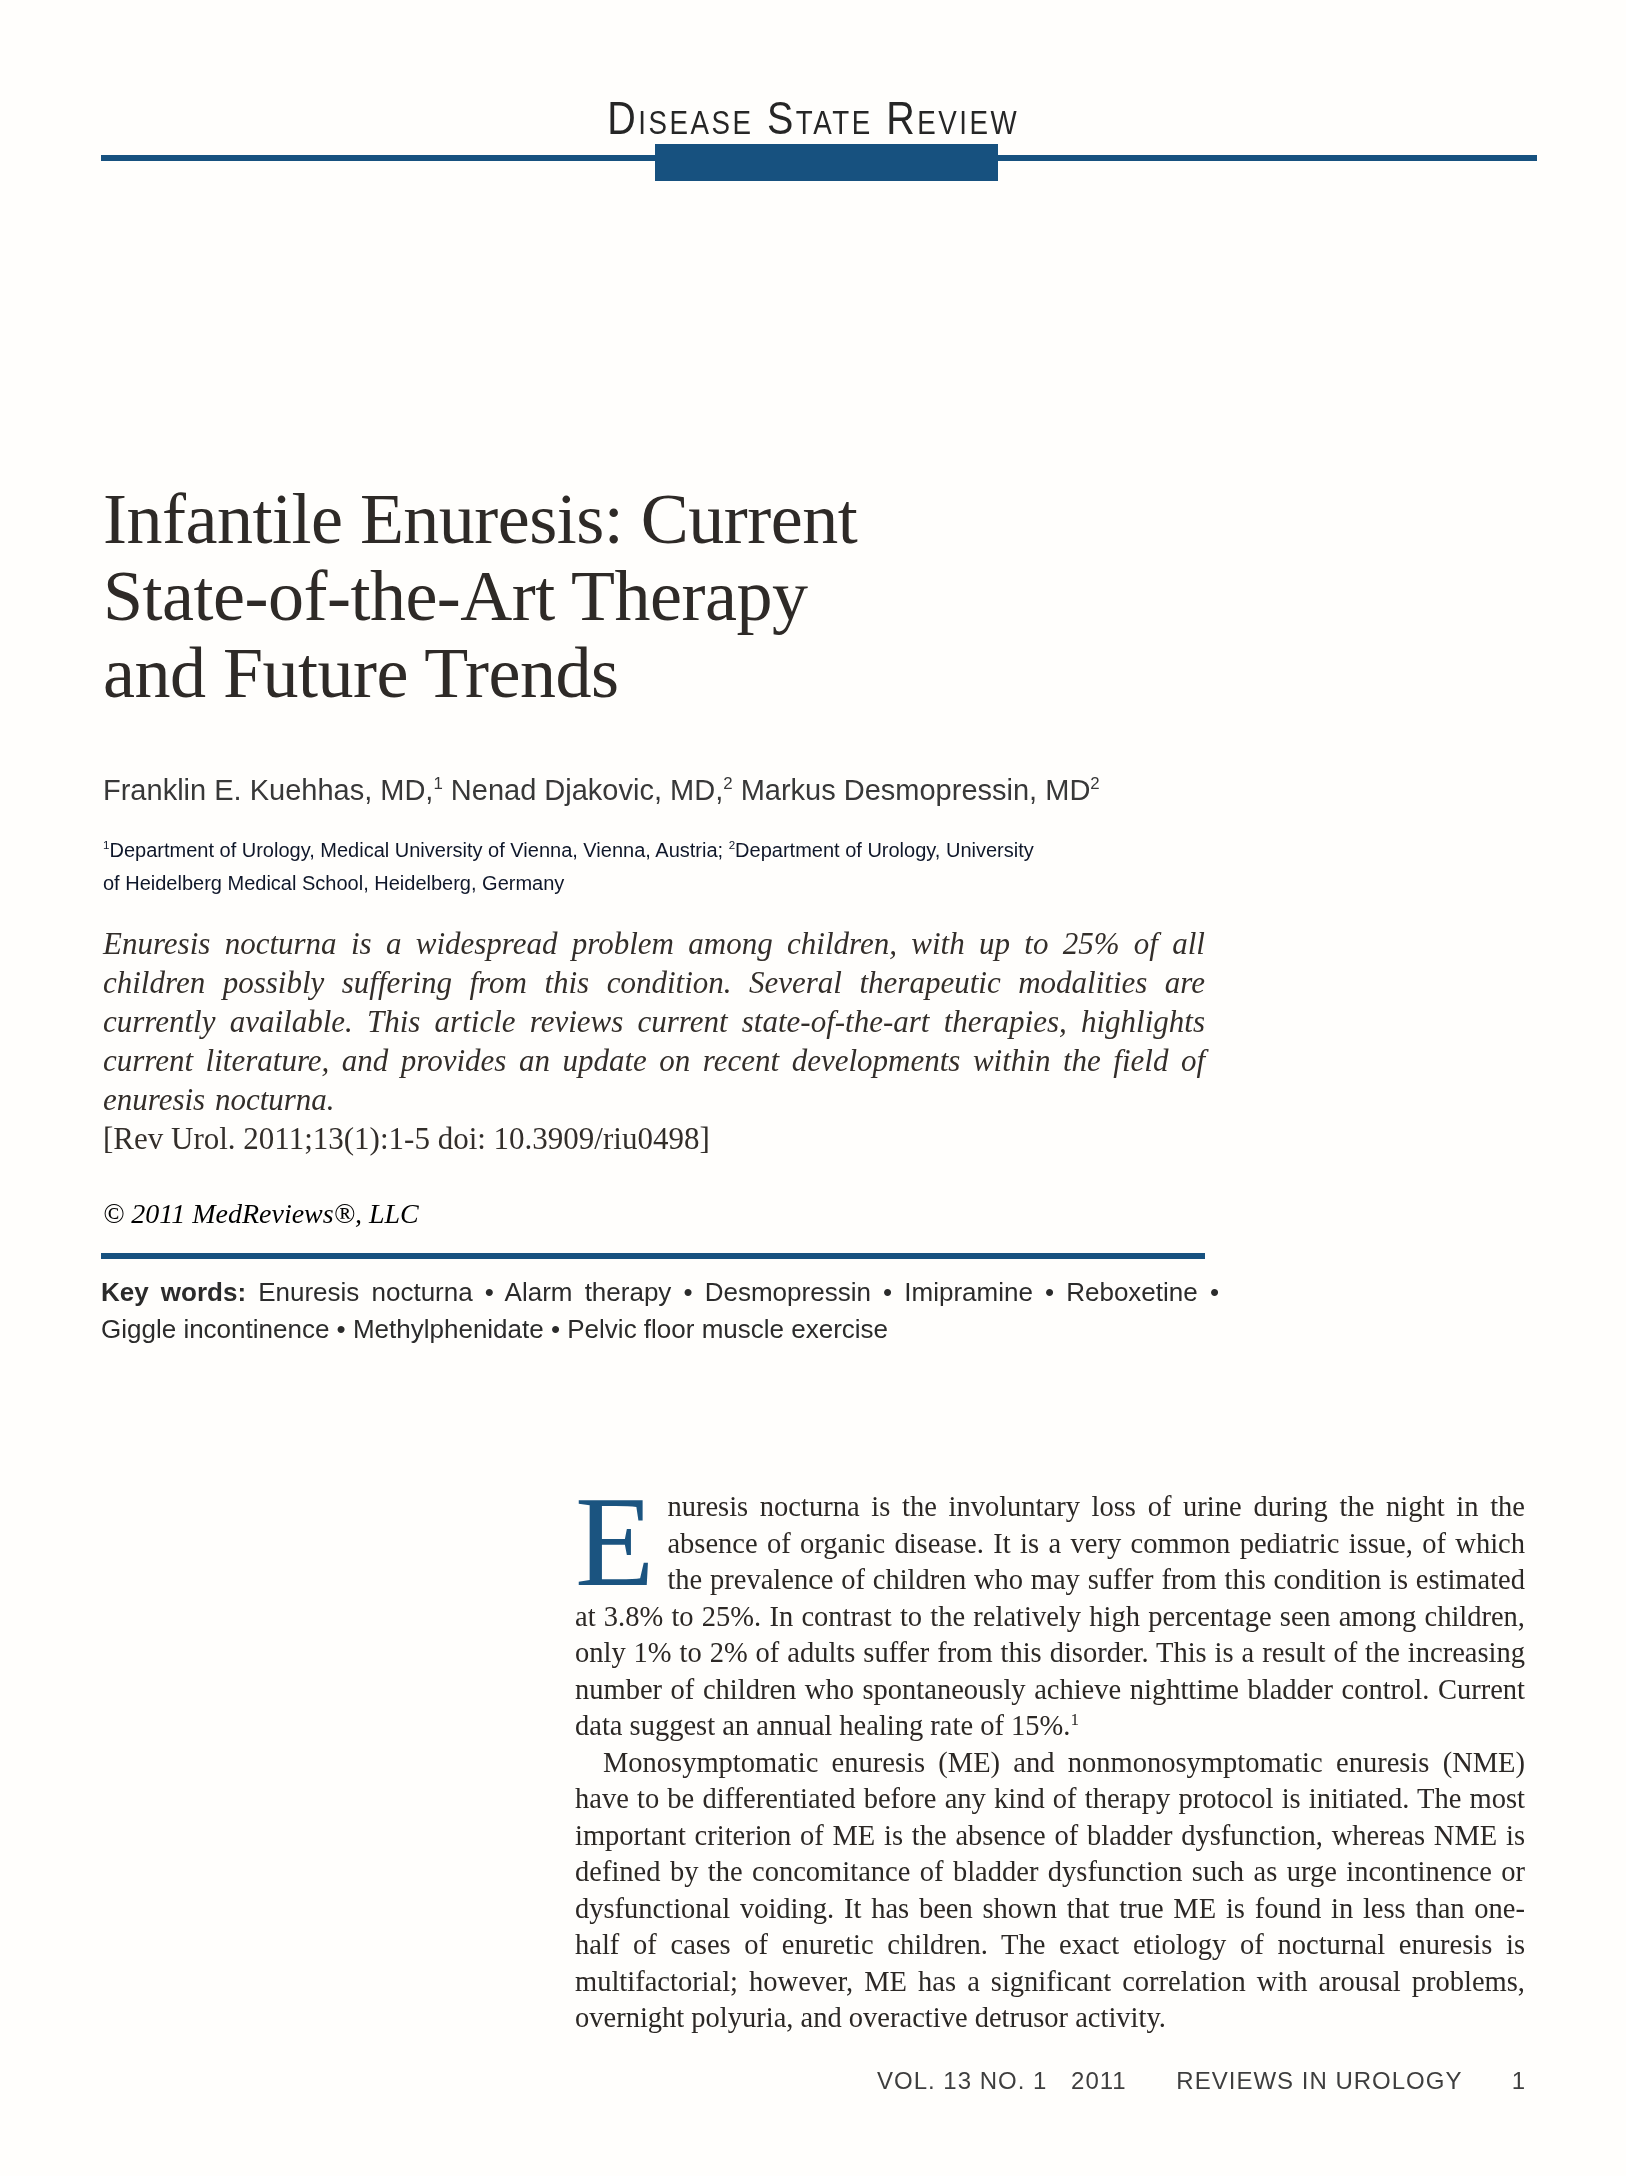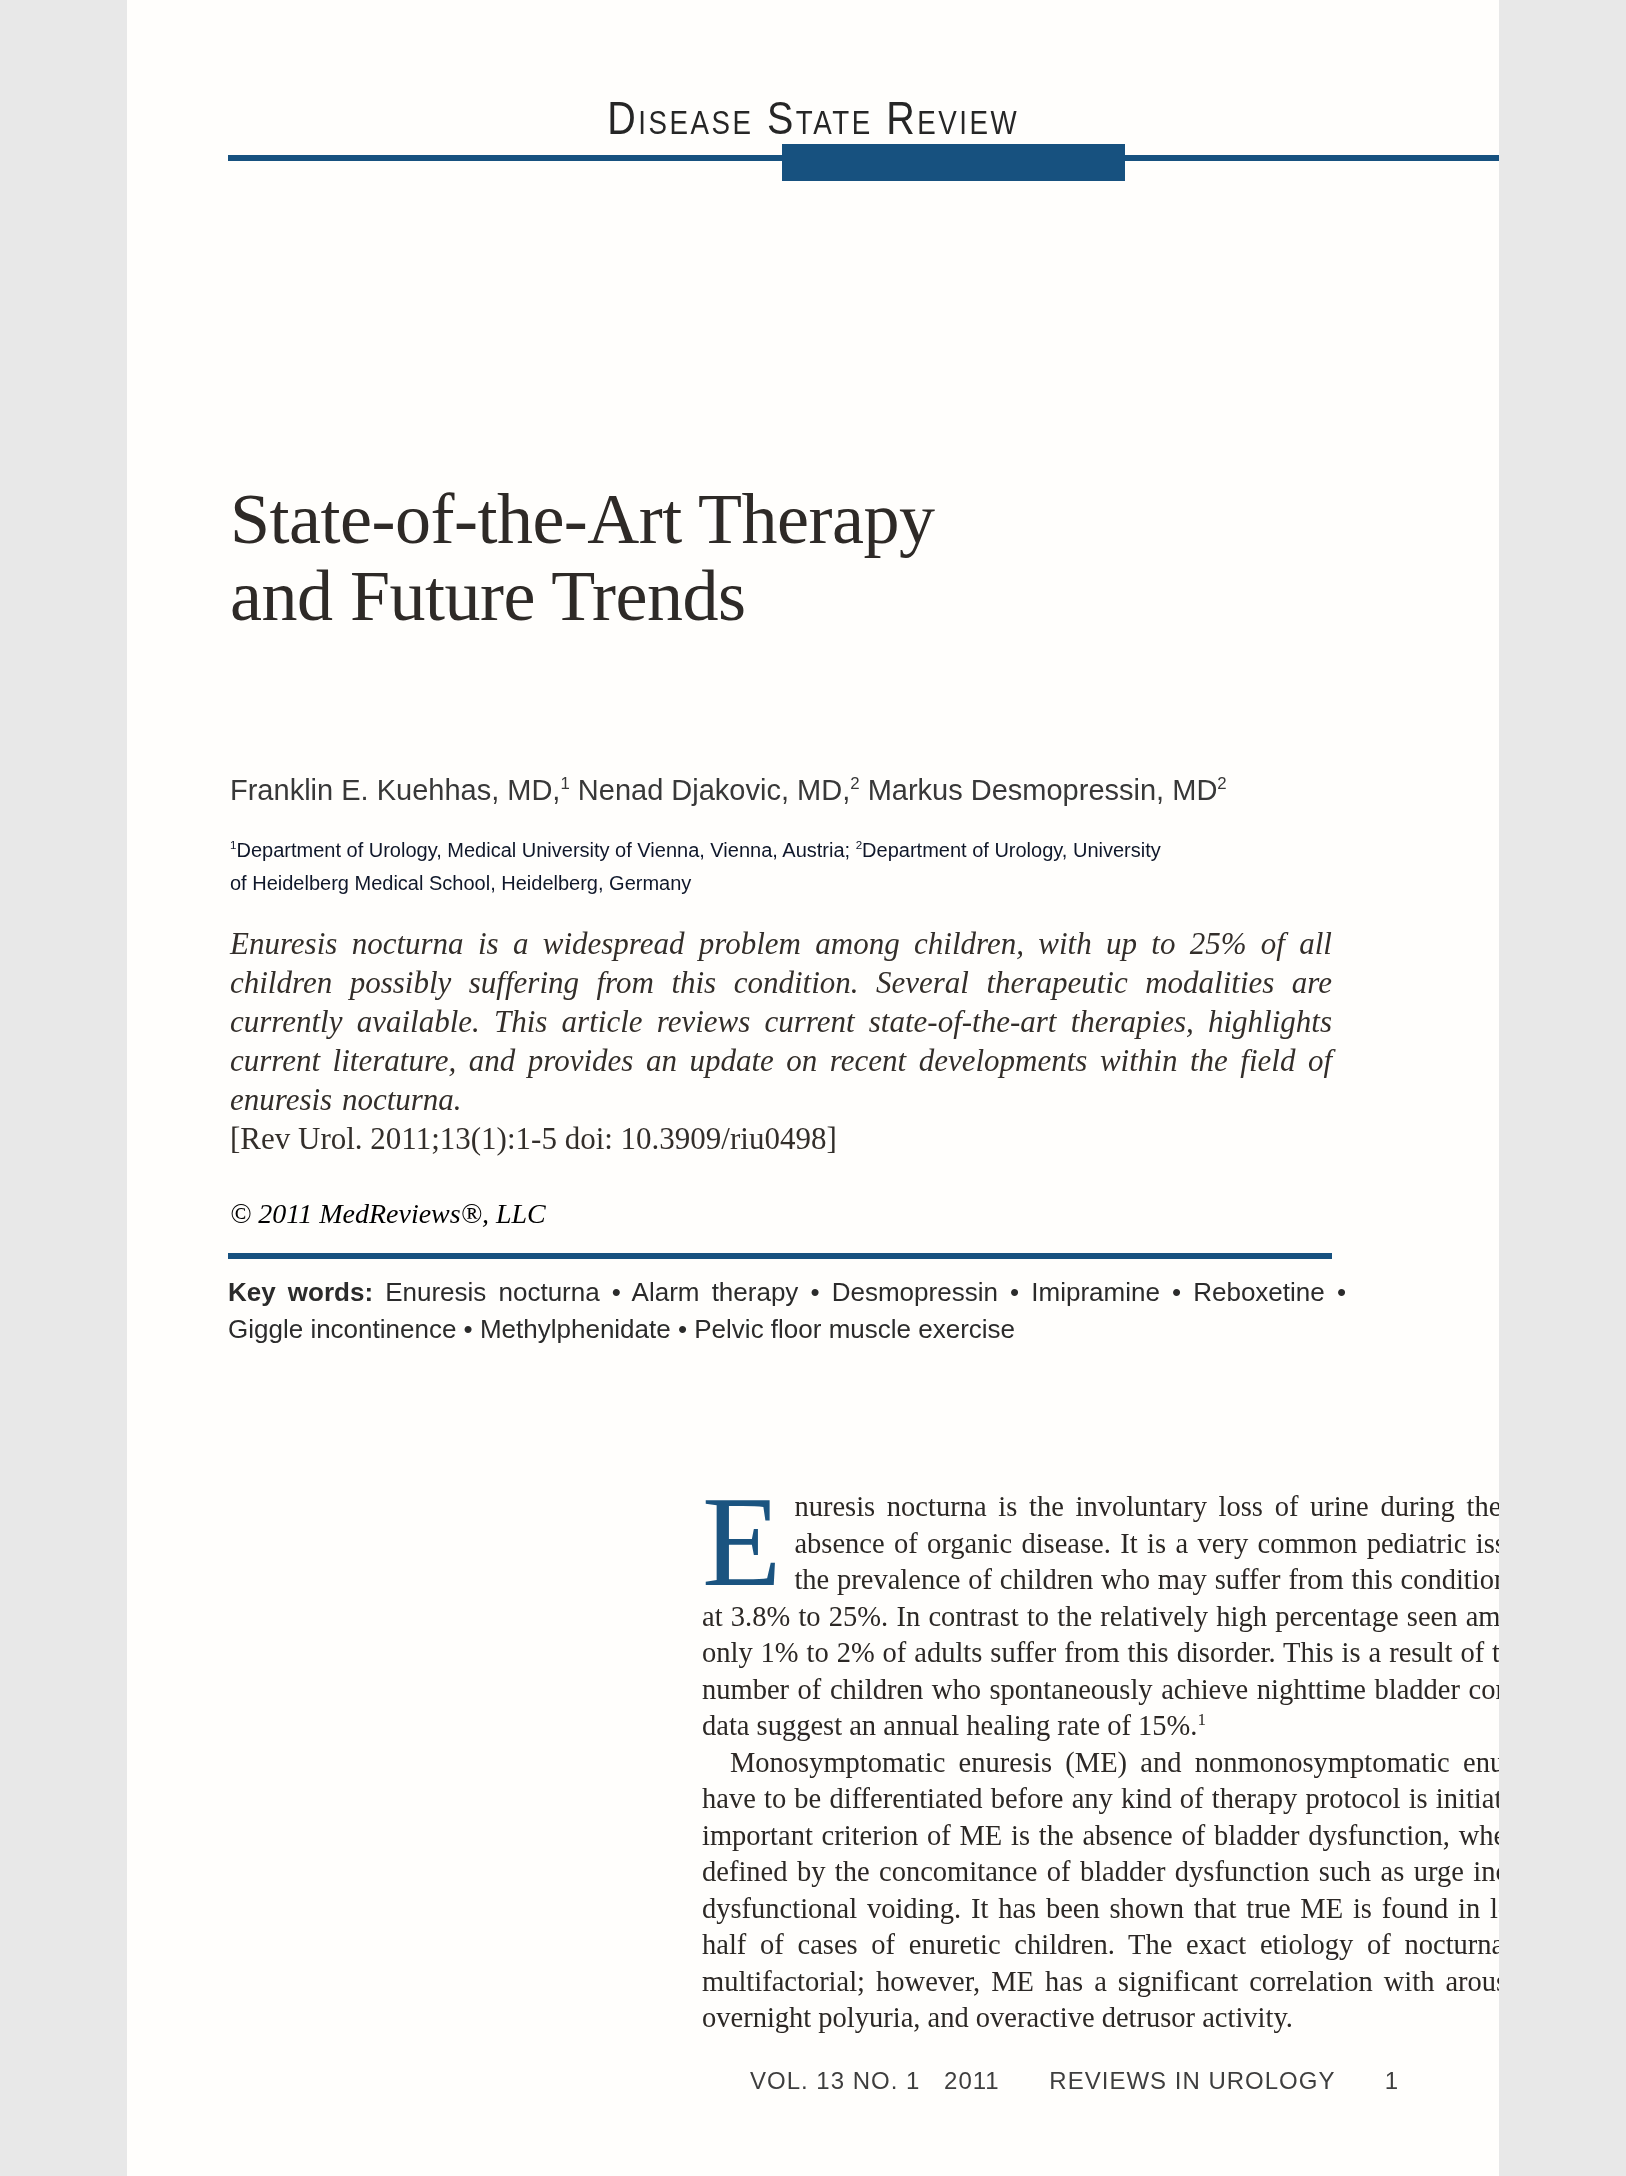--- a/index.html
+++ b/index.html
@@ -1,19 +1,19 @@
 <!DOCTYPE html>
 <html><head>
 <meta charset="utf-8">
 <style>
   * { margin:0; padding:0; box-sizing:border-box; }
   html,body { background:#e8e8e8; }
   .page {
     position:relative;
-    width:1372px; height:2176px;
+    width:1626px; height:2176px;
     margin:0 auto;
     background:#fffefc;
     font-family:"Liberation Serif", serif;
     color:#2d2926;
     overflow:hidden;
   }
 
   
   .section-label{
     position:absolute; top:90px; left:0; width:100%;
@@ -109,20 +109,21 @@
 
 <div class="page">
 
   <div class="section-label">
     <span class="squeeze">Disease State Review</span>
   </div>
   <div class="header-rule"></div>
   <div class="header-rule-block"></div>
 
   <h1 class="article-title">
+    <div>Infantile Enuresis: Current</div>
     <div>State-of-the-Art Therapy</div>
     <div>and Future Trends</div>
   </h1>
 
   <div class="authors">
     <span>Franklin E. Kuehhas, MD,</span><sup>1</sup><span> Nenad Djakovic, MD,</span><sup>2</sup><span> Markus Desmopressin, MD</span><sup>2</sup>
   </div>
 
   <div class="affiliations">
     <sup>1</sup><span>Department of Urology, Medical University of Vienna, Vienna, Austria; </span><sup>2</sup><span>Department of Urology, University</span><br>

